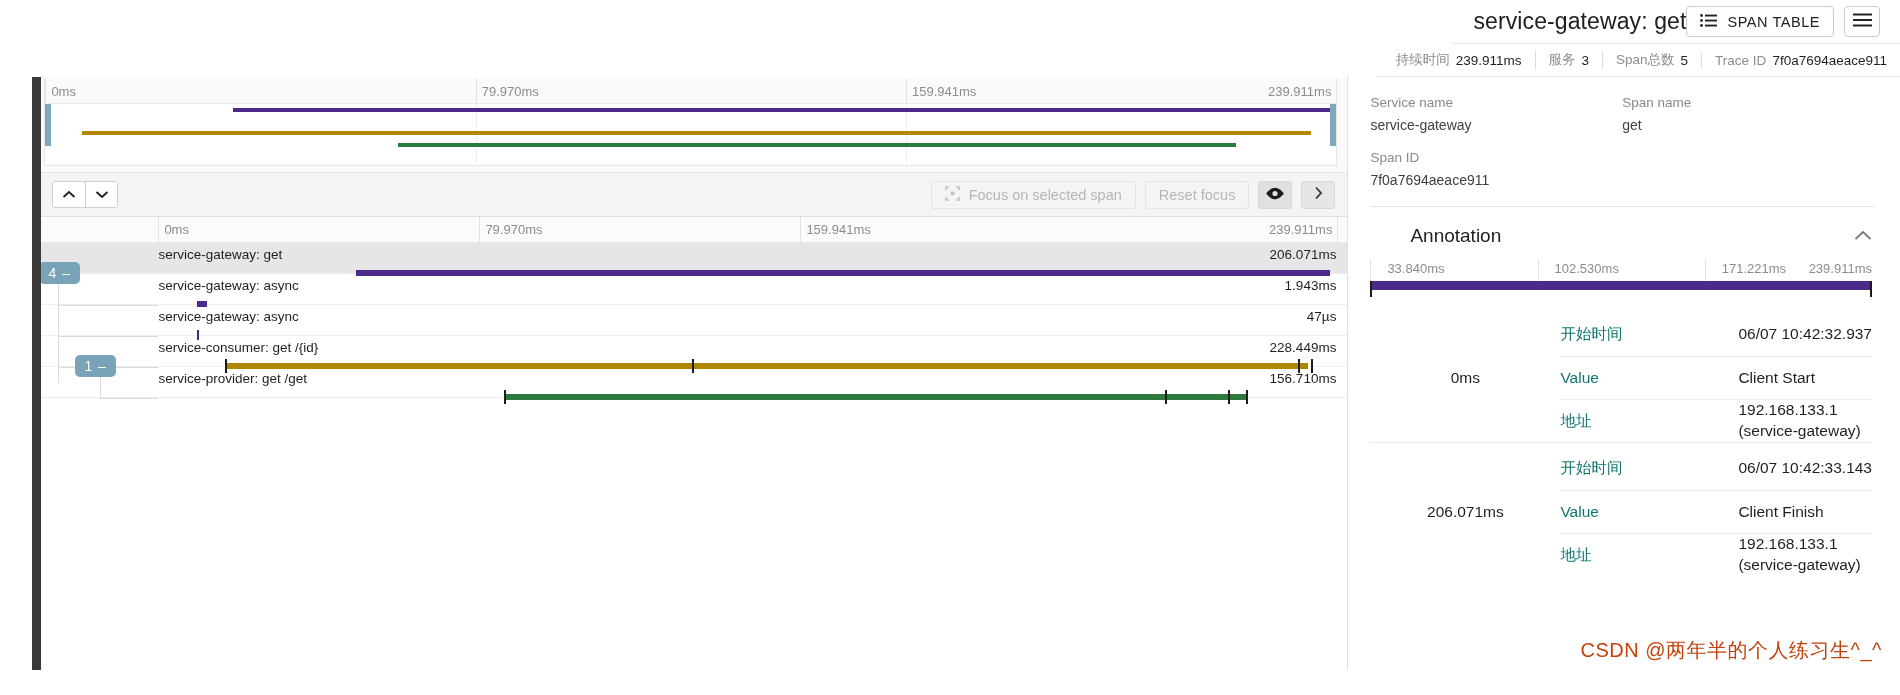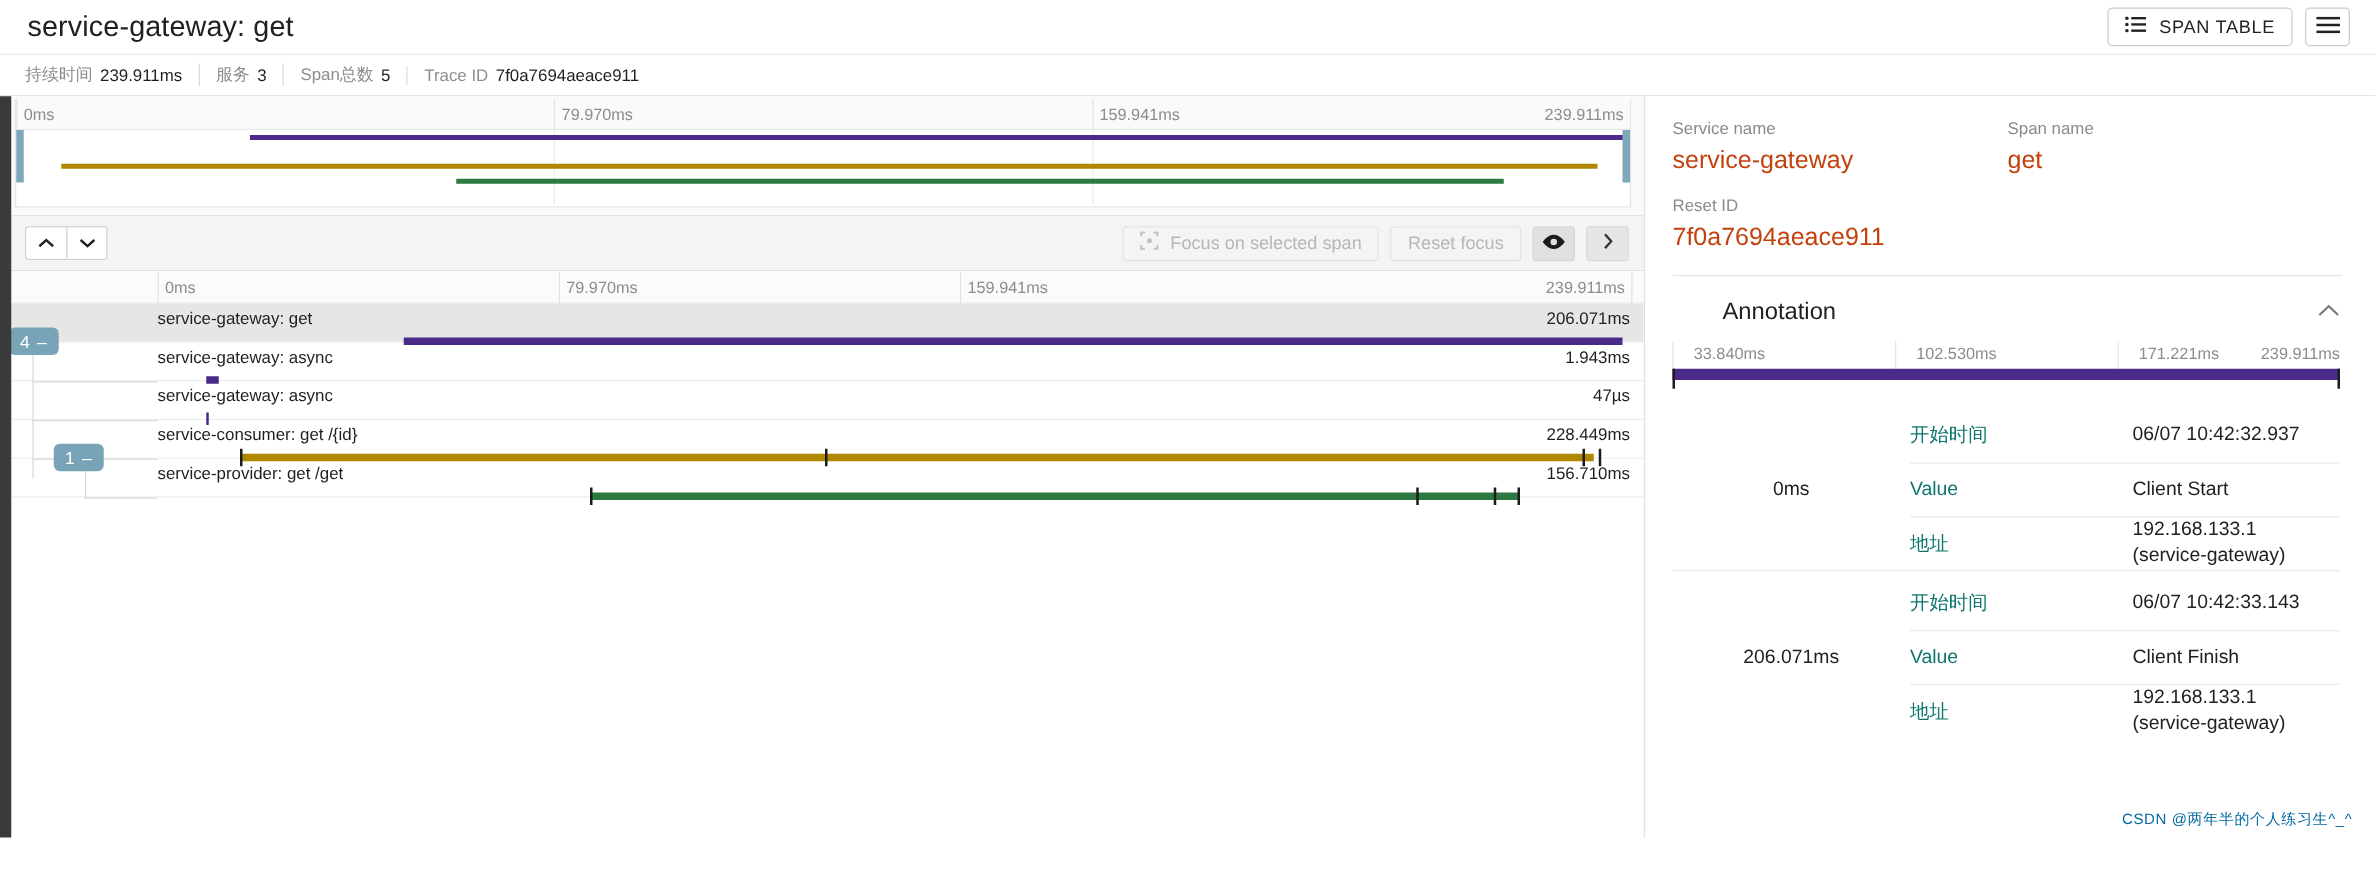--- a/index.html
+++ b/index.html
@@ -3,21 +3,21 @@
 <meta charset="utf-8">
 <style>
   * { box-sizing: border-box; margin: 0; padding: 0; }
   html, body {
     width: 1900px; height: 695px;
     background: #ffffff;
     font-family: "Liberation Sans", sans-serif;
     color: #1f1f1f;
     overflow: hidden;
   }
-  #app { position: relative; width: 1900px; height: 670px; display: flex; flex-direction: column; }
+  #app { position: relative; width: 1900px; height: 670px; display: flex; flex-direction: column; align-items: flex-end; }
 
   
   .header {
     height: 44px; flex: 0 0 44px;
     display: flex; align-items: center; justify-content: space-between;
     padding: 0 20px 0 22px;
     border-bottom: 1px solid #e8e8e8;
     background: #fff;
   }
   .trace-title { font-size: 23px; font-weight: 400; color: #202020; letter-spacing: .1px; }
@@ -116,21 +116,21 @@
     position: absolute; height: 22px; padding: 0 9px;
     background: #79a3b7; color: #fff; border-radius: 5px;
     font-size: 14px; line-height: 22px; letter-spacing: 1px;
     z-index: 10; white-space: nowrap;
   }
 
   
   .detail-grid { display: flex; padding: 18px 26px 0 22px; }
   .detail-col { flex: 1 1 0; }
   .d-label { font-size: 13.5px; color: #8a8a8a; margin-bottom: 7px; }
-  .d-value { font-size: 20px; color: #c2410c; }
+  .d-value { font-size: 14px; color: #404040; }
   .detail-sep { height: 1px; background: #e6e6e6; margin: 18px 26px 0 22px; }
   .annot-head {
     display: flex; align-items: center; justify-content: space-between;
     padding: 18px 28px 12px 22px;
   }
   .annot-title { font-size: 19px; color: #1f1f1f; margin-left: 40px; }
   .chev { cursor: pointer; }
 
   .annot-axis { position: relative; height: 22px; margin: 0 28px 0 22px; }
   .aa-tick { position: absolute; top: 0; height: 22px; border-left: 1px solid #e3e3e3; }
@@ -146,21 +146,21 @@
   .ab-time { flex: 0 0 190px; display: flex; align-items: center; justify-content: center;
              font-size: 15.5px; color: #1f1f1f; }
   .ab-table { flex: 1 1 auto; }
   .ab-row { display: flex; align-items: center; min-height: 43px; }
   .ab-row + .ab-row { border-top: 1px solid #ececec; }
   .ab-k { flex: 0 0 178px; font-size: 15.5px; color: #0f766e; }
   .ab-v { flex: 1 1 auto; font-size: 15.5px; color: #1f1f1f; line-height: 1.35; }
 
   .watermark {
     position: absolute; right: 18px; bottom: 6px;
-    font-size: 12px; color: #0369a1; letter-spacing: .5px;
+    font-size: 20px; color: #c2410c; letter-spacing: .5px;
     pointer-events: none; white-space: nowrap; z-index: 60;
   }
 </style>
 </head>
 <body>
 
 <div id="app">
 
   <div class="header">
     <div class="trace-title">service-gateway: get</div>
@@ -358,21 +358,21 @@
           <div class="d-value">service-gateway</div>
         </div>
         <div class="detail-col">
           <div class="d-label">Span name</div>
           <div class="d-value">get</div>
         </div>
       </div>
 
       <div class="detail-grid" style="padding-top:17px">
         <div class="detail-col">
-          <div class="d-label">Reset ID</div>
+          <div class="d-label">Span ID</div>
           <div class="d-value">7f0a7694aeace911</div>
         </div>
       </div>
 
       <div class="detail-sep"></div>
 
       <div class="annot-head">
         <div class="annot-title">Annotation</div>
         <span class="chev">
           <svg width="18" height="11" viewBox="0 0 18 11">

